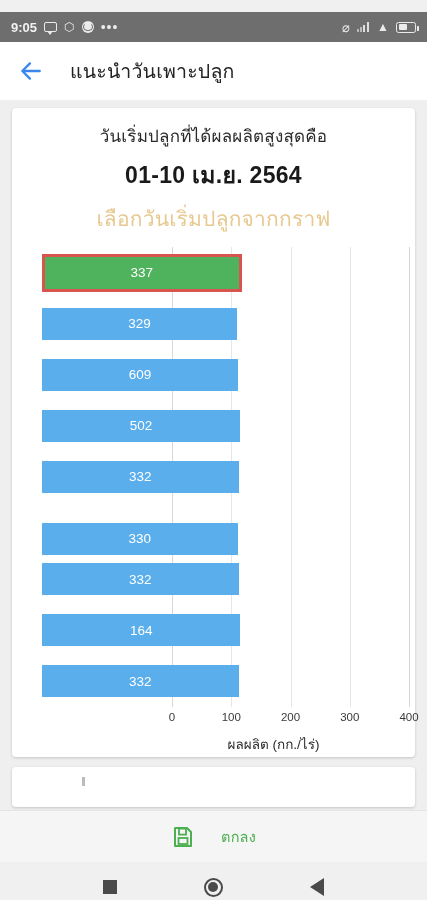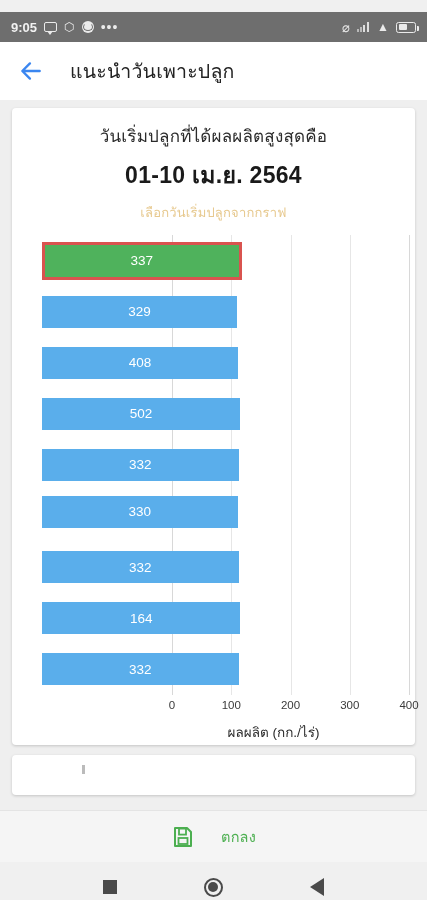--- a/index.html
+++ b/index.html
@@ -86,21 +86,21 @@
   .card2 {
     background:#ffffff; border-radius:4px;
     box-shadow:0 1px 3px rgba(0,0,0,.18);
     margin-top:10px; height:40px; overflow:hidden; padding:10px;
   }
   .card2 .stub { width:3px; height:9px; background:#bbb; margin-left:60px; }
 
   .chart-head { text-align:center; }
   .ch-line1 { font-size:17px; color:#2b2b2b; letter-spacing:.2px; }
   .ch-line2 { font-size:23px; color:#1a1a1a; font-weight:bold; margin-top:8px; letter-spacing:.3px; }
-  .ch-line3 { font-size:13px; color:#e7c98f; margin-top:9px; letter-spacing:.2px; }
+  .ch-line3 { font-size:21px; color:#e7c98f; margin-top:9px; letter-spacing:.2px; }
 
   
   .chart { position:relative; margin-top:12px; height:500px; }
   .rows { position:relative; height:460px; }
   .row {
     position:absolute; left:0; right:0; height:46px;
     display:flex; align-items:center;
   }
   .rlabel {
     width:118px; flex:none; text-align:right; padding-right:12px;
@@ -221,39 +221,39 @@
             </div>
             <div class="row" style="top: 51.1111px; height: 51.1111px;">
               <div class="rlabel">11-20 เม.ย. 2564</div>
               <div class="barwrap" style="height: 51.1111px;">
                 <div class="bar" style="width: 194.933px; top: 9.55556px;">329</div>
               </div>
             </div>
             <div class="row" style="top: 102.222px; height: 51.1111px;">
               <div class="rlabel">21-30 เม.ย. 2564</div>
               <div class="barwrap" style="height: 51.1111px;">
-                <div class="bar" style="width: 196.118px; top: 9.55556px;">408</div>
+                <div class="bar" style="width: 196.118px; top: 9.55556px;">609</div>
               </div>
             </div>
             <div class="row" style="top: 153.333px; height: 51.1111px;">
               <div class="rlabel">01-10 พ.ค. 2564</div>
               <div class="barwrap" style="height: 51.1111px;">
                 <div class="bar" style="width: 197.895px; top: 9.55556px;">502</div>
               </div>
             </div>
             <div class="row" style="top: 204.444px; height: 51.1111px;">
               <div class="rlabel">11-20 พ.ค. 2564</div>
               <div class="barwrap" style="height: 51.1111px;">
                 <div class="bar" style="width: 196.71px; top: 9.55556px;">332</div>
               </div>
             </div>
             <div class="row" style="top: 255.556px; height: 51.1111px;">
               <div class="rlabel">21-31 พ.ค. 2564</div>
               <div class="barwrap" style="height: 51.1111px;">
-                <div class="bar" style="width: 195.525px; top: 5px;">330</div>
+                <div class="bar" style="width: 195.525px; top: 20px;">330</div>
               </div>
             </div>
             <div class="row" style="top: 306.667px; height: 51.1111px;">
               <div class="rlabel">01-10 มิ.ย. 2564</div>
               <div class="barwrap" style="height: 51.1111px;">
                 <div class="bar" style="width: 196.71px; top: 9.55556px;">332</div>
               </div>
             </div>
             <div class="row" style="top: 357.778px; height: 51.1111px;">
               <div class="rlabel">11-20 มิ.ย. 2564</div>

